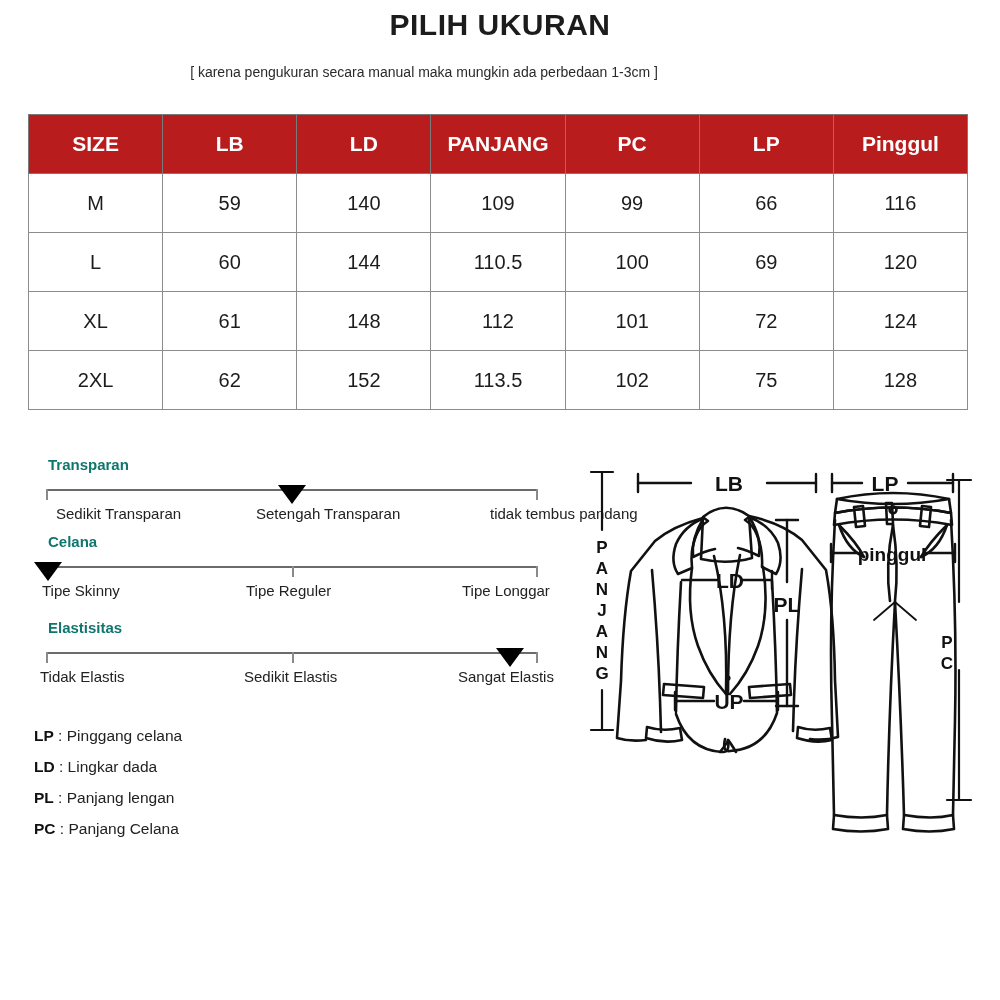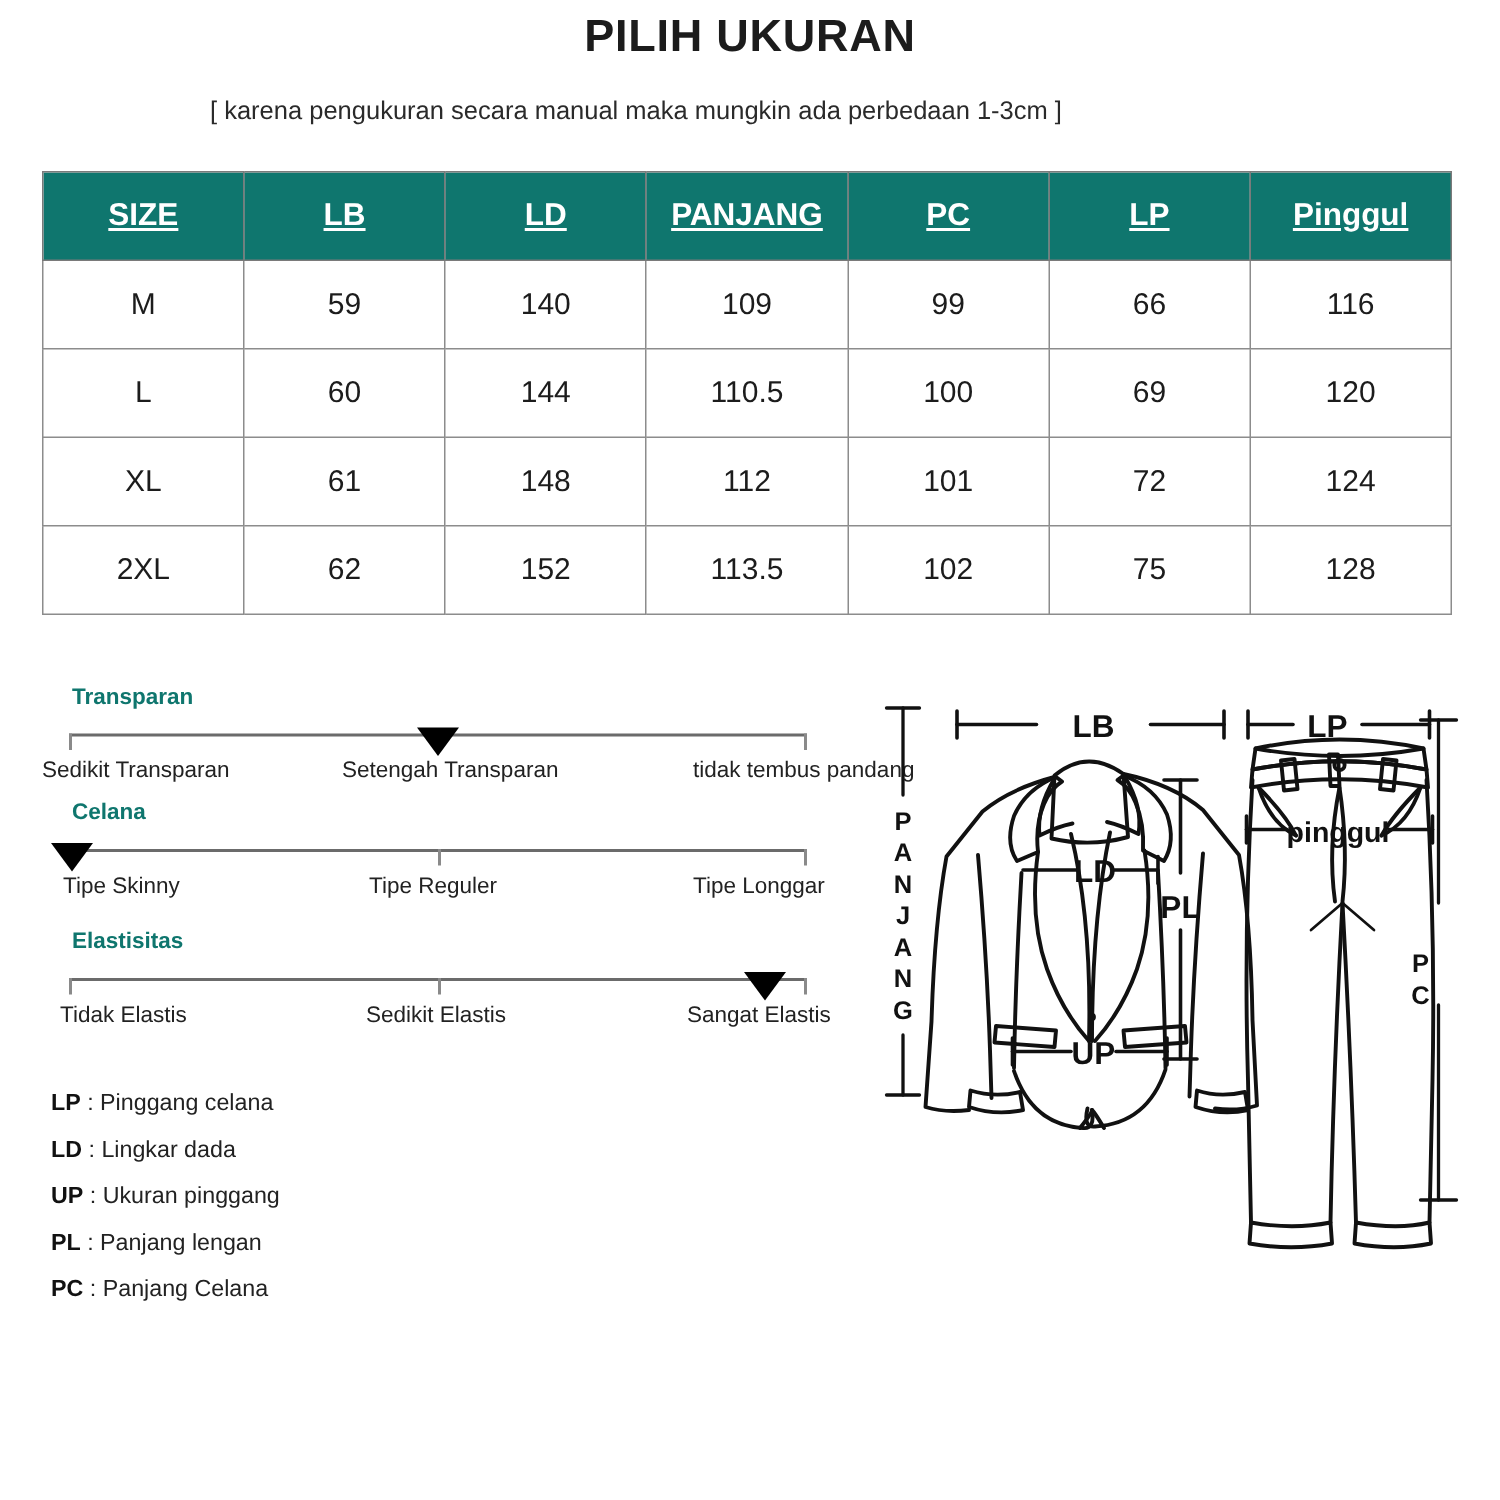--- a/index.html
+++ b/index.html
@@ -27,48 +27,47 @@
     font-weight: bold;
     letter-spacing: 0.5px;
     color: #1c1c1c;
   }
   #subtitle {
     position: absolute;
     top: 64px;
     left: 0;
     width: 848px;
     text-align: center;
-    font-size: 17px;
+    font-size: 14px;
     color: #2a2a2a;
   }
 
   
   #size-table {
     position: absolute;
     left: 28px;
     top: 114px;
     width: 940px;
     border-collapse: collapse;
     table-layout: fixed;
   }
   #size-table th, #size-table td {
     border: 1px solid #8c8c8c;
     text-align: center;
     font-size: 20px;
     color: #1c1c1c;
     font-weight: normal;
   }
   #size-table thead th {
-    background: #0f766e;
+    background: #b91c1c;
     color: #ffffff;
     font-weight: bold;
     height: 56px;
     font-size: 21px;
     border-color: #7a7a7a;
-    text-decoration: underline;
   }
   #size-table tbody td {
     height: 56px;
   }
   #size-table col.c-size { width: 134px; }
   #size-table col.c-rest { width: 134px; }
 
   
   .scale-group {
     position: absolute;
@@ -242,21 +241,21 @@
 
 <div class="scale-group" id="scale-transparan">
   <div class="scale-title">Transparan</div>
   <div class="scale-track">
     <div class="scale-line"></div>
     <div class="tick t0"></div>
     <div class="tick t1"></div>
     <div class="tick t2"></div>
     <div class="marker" style="left:232px;"></div>
   </div>
-  <div class="scale-labels" style="margin-left:0;">
+  <div class="scale-labels" style="margin-left:28px;">
     <span class="sl-left">Sedikit Transparan</span>
     <span class="sl-mid">Setengah Transparan</span>
     <span class="sl-right">tidak tembus pandang</span>
   </div>
 </div>
 
 <div class="scale-group" id="scale-jenis">
   <div class="scale-title">Celana</div>
   <div class="scale-track">
     <div class="scale-line"></div>
@@ -289,23 +288,20 @@
 </div>
 
 <div id="legend">
   <div class="legend-row">
     <span class="abbr">LP</span><span> : </span><span>Pinggang celana</span>
   </div>
   <div class="legend-row">
     <span class="abbr">LD</span><span> : </span><span>Lingkar dada</span>
   </div>
   <div class="legend-row">
-    <span class="abbr">UP</span><span> : </span><span>Ukuran pinggang</span>
-  </div>
-  <div class="legend-row">
     <span class="abbr">PL</span><span> : </span><span>Panjang lengan</span>
   </div>
   <div class="legend-row">
     <span class="abbr">PC</span><span> : </span><span>Panjang Celana</span>
   </div>
 </div>
 
 <div id="diagram">
 
   <div class="vert-letters" id="panjang-letters">

